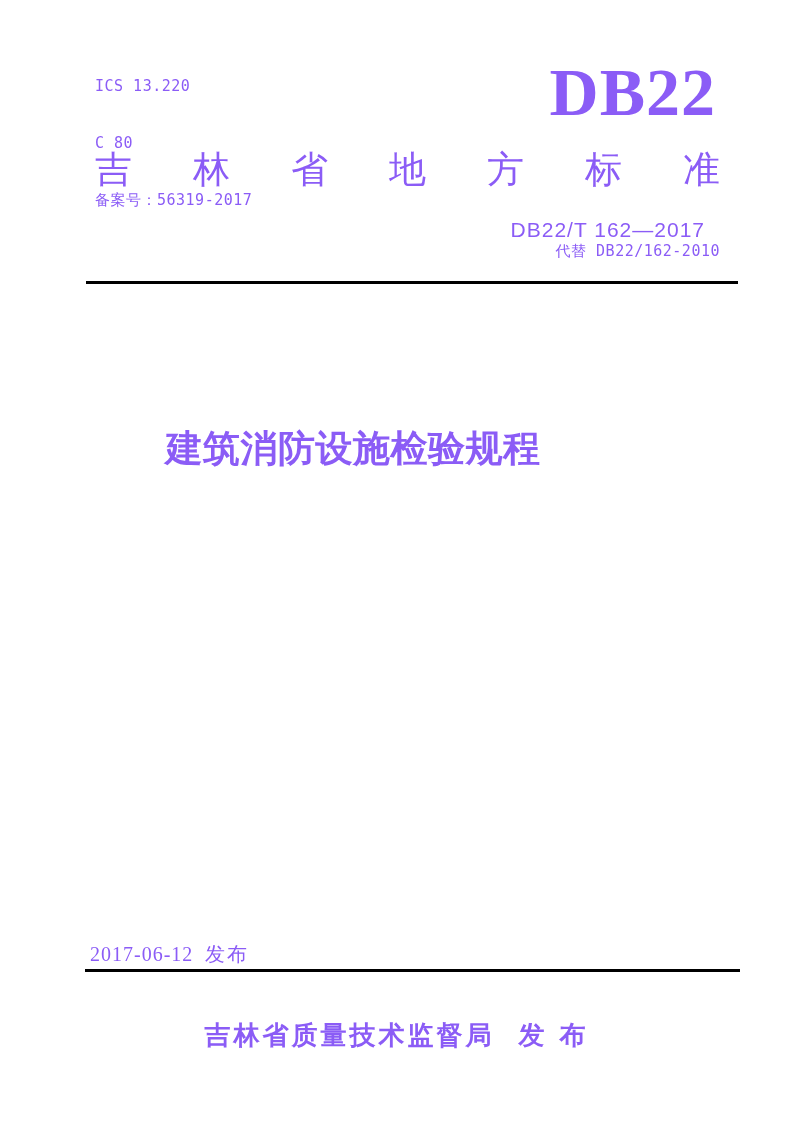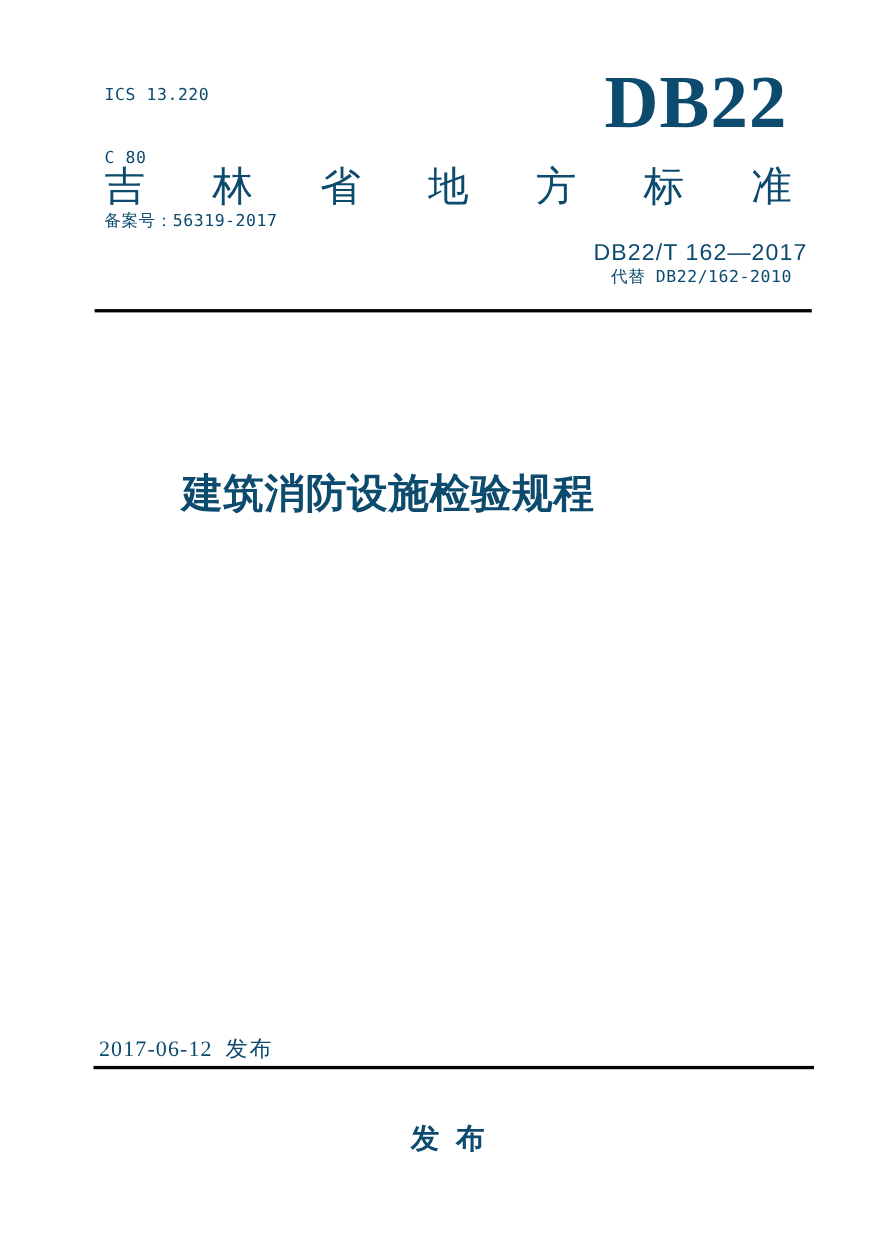--- a/index.html
+++ b/index.html
@@ -6,21 +6,21 @@
     margin: 0;
     padding: 0;
     background: #ffffff;
   }
   .page {
     position: relative;
     width: 794px;
     height: 1123px;
     background: #ffffff;
     overflow: hidden;
-    color: #0c4a6e;
+    color: #8b5cf6;
     font-family: "Liberation Sans", sans-serif;
   }
 
   
   .ics-block {
     position: absolute;
     left: 95px;
     top: 39px;
     font-family: "DejaVu Sans Mono", "Liberation Sans", monospace, sans-serif;
     font-size: 15px;
@@ -50,21 +50,21 @@
     font-size: 37px;
     line-height: 40px;
     font-weight: 400;
     text-align: justify;
     text-align-last: justify;
     font-family: "Liberation Sans", sans-serif;
   }
 
   .std-code {
     position: absolute;
-    right: 60px;
+    right: 89px;
     top: 218px;
     font-size: 21px;
     line-height: 24px;
     letter-spacing: 1px;
     font-family: "Liberation Sans", sans-serif;
   }
   .replaces {
     position: absolute;
     right: 74px;
     top: 242px;
@@ -181,16 +181,17 @@
   <div class="dates-row">
     <div class="date-left">
       <span class="date-num">2017-06-12</span>
       <span class="date-cjk">发布</span>
     </div>
   </div>
 
   <div class="rule rule-bottom"></div>
 
   <div class="publisher-row">
+    <span class="issuer">吉林省质量技术监督局</span>
     <span class="issue-verb">发 布</span>
   </div>
 
 </div>
 
 </body></html>

